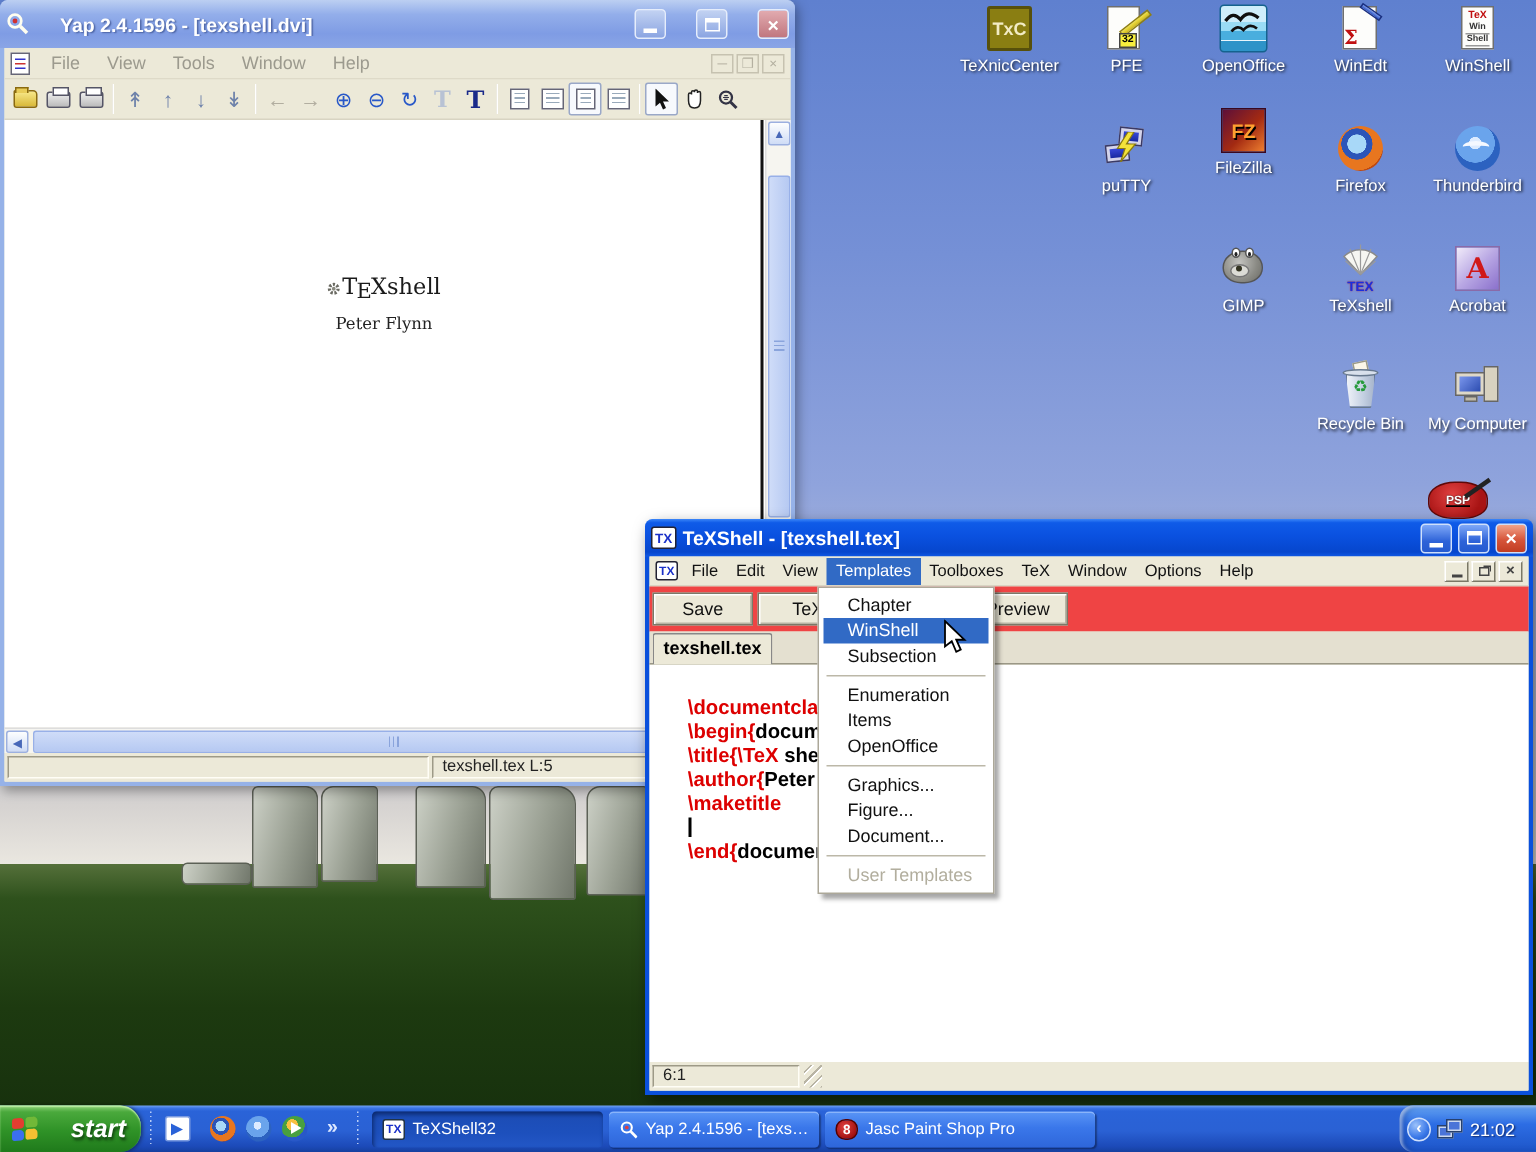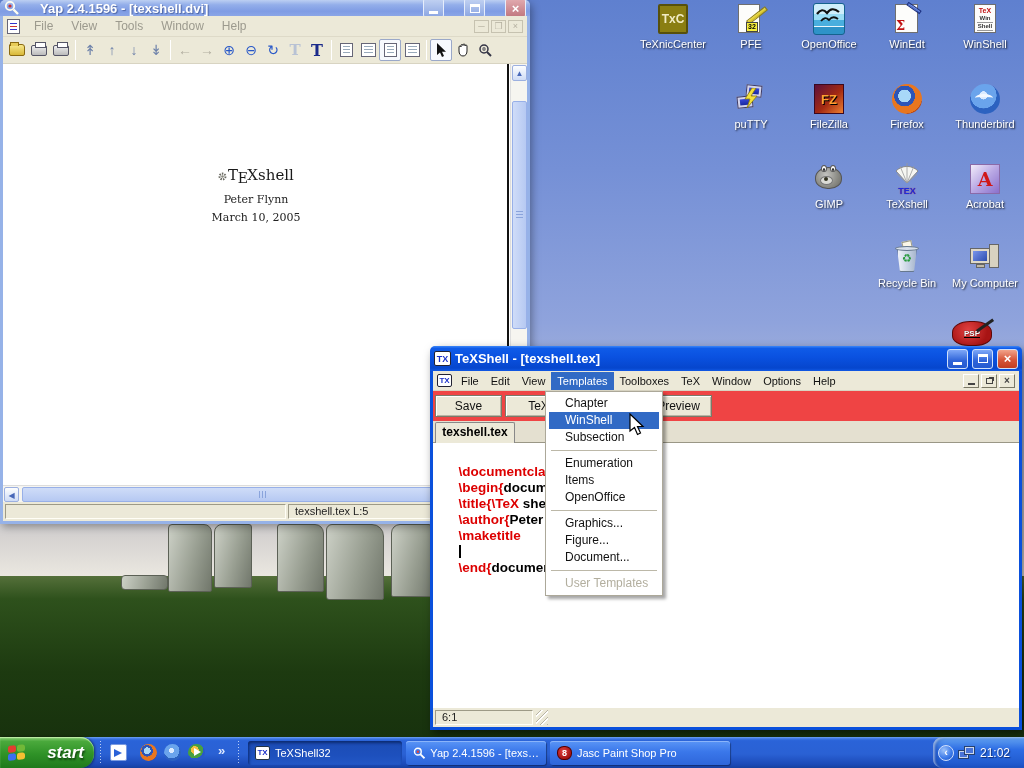--- a/index.html
+++ b/index.html
@@ -79,21 +79,21 @@
   .cbtn { width:21px; height:20px; border-radius:3px; border:1px solid rgba(255,255,255,.75);
     display:flex; align-items:center; justify-content:center; color:#fff; font-weight:bold; flex:none; }
   .g-min { width:9px; height:3px; background:#fff; margin-top:9px; }
   .g-max { width:10px; height:9px; border:1px solid #fff; border-top:3px solid #fff; }
   .g-x { font-size:13px; line-height:13px; }
 
   
   .win-yap { left:0; top:0; width:530px; height:524px; z-index:10;
     border:3px solid #96b2e8; border-top:none; background:#ece9d8; border-radius:6px 6px 0 0;
     box-shadow:2px 3px 8px rgba(0,0,0,.35); }
-  .win-yap .tbar { height:16px; margin:-0px -3px 0 -3px;
+  .win-yap .tbar { height:32px; margin:-0px -3px 0 -3px;
     background:linear-gradient(#bccff2 0, #93aeea 30%, #7f9ce4 70%, #8aa5e6 100%);gap:20px; }
   .win-yap .ttl { text-shadow:1px 1px 1px rgba(40,60,120,.6); }
   .win-yap .cbtn { background:linear-gradient(#c2d2f2,#8ba5e2); border-color:#e6edfb; }
   .win-yap .cbtn.close { background:linear-gradient(#e2abb0,#c0767e); }
   .ymenu { height:21px; background:#ece9d8; display:flex; align-items:center; gap:2px; padding:0 4px;
     font-size:12px; color:#9c9a8e; border-bottom:1px solid #dedac8; }
   .ymenu .mi { padding:2px 8px; }
   .dviicon { width:13px; height:15px; background:#fff; border:1px solid #667; margin-right:4px;
     box-shadow:inset 0 -3px 0 #fff, inset 0 3px 0 #fff; position:relative; }
   .dviicon::after { content:""; position:absolute; left:2px; top:3px; width:7px; height:1px;
@@ -305,21 +305,21 @@
       </div>
     <div class="abs i-putty-mon" style="left:3px;top:14px;transform:rotate(-6deg);">
         <div class="i-putty-scr"></div>
       </div>
     <svg class="abs" style="left:8px;top:6px;" width="18" height="20" viewBox="0 0 18 20">
       <polygon points="10,0 3,11 8,11 5,20 15,8 9,8 14,0" fill="#f4e23a" stroke="#8a7a10" stroke-width="0.8"></polygon>
     </svg>
   </div>
   <div class="lbl">puTTY</div>
 </div>
-<div class="dicon" style="left:780px;top:82px;">
+<div class="dicon" style="left:780px;top:70px;">
   <div class="art">
       <div class="abs i-fz">FZ</div>
     </div>
   <div class="lbl">FileZilla</div>
 </div>
 <div class="dicon" style="left:858px;top:82px;">
   <div class="art">
       <div class="abs i-ff"></div>
     </div>
   <div class="lbl">Firefox</div>
@@ -477,21 +477,20 @@
     </span>
   </div>
   <div class="ydoc">
     <div class="yapdoc-title">
       <svg class="gear" width="9" height="9" viewBox="0 0 10 10">
         <circle cx="5" cy="5" r="3.2" fill="none" stroke="#6a6a62" stroke-width="2.4" stroke-dasharray="1.6 1.2"></circle>
         <circle cx="5" cy="5" r="1.4" fill="#8a8a80"></circle>
       </svg><span>T</span><span class="e">E</span><span>Xshell</span>
     </div>
     <div class="yapdoc-author">Peter Flynn</div>
-    <div class="yapdoc-date">March 10, 2005</div>
     <div class="pageedge"></div>
     <div class="yvscroll">
       <span class="sbtn" style="top:1px;">▲</span>
       <div class="ythumb">
           <div class="grip"></div>
         </div>
       <span class="sbtn" style="bottom:1px;">▼</span>
     </div>
   </div>
   <div class="yhscroll">

